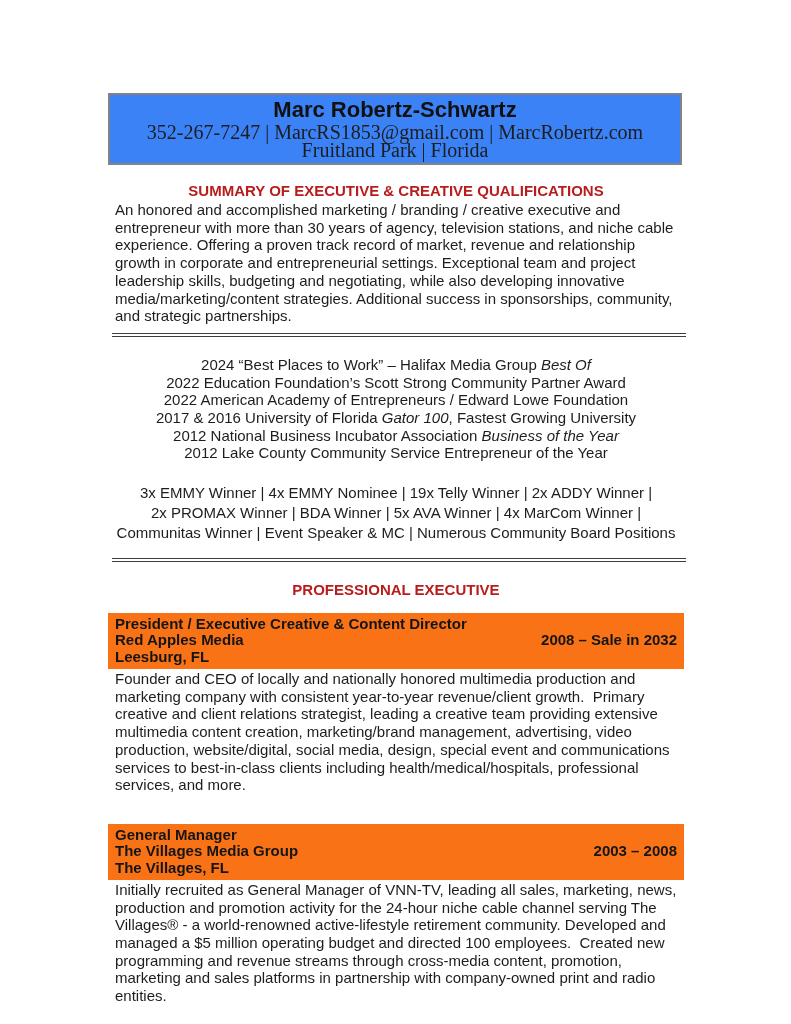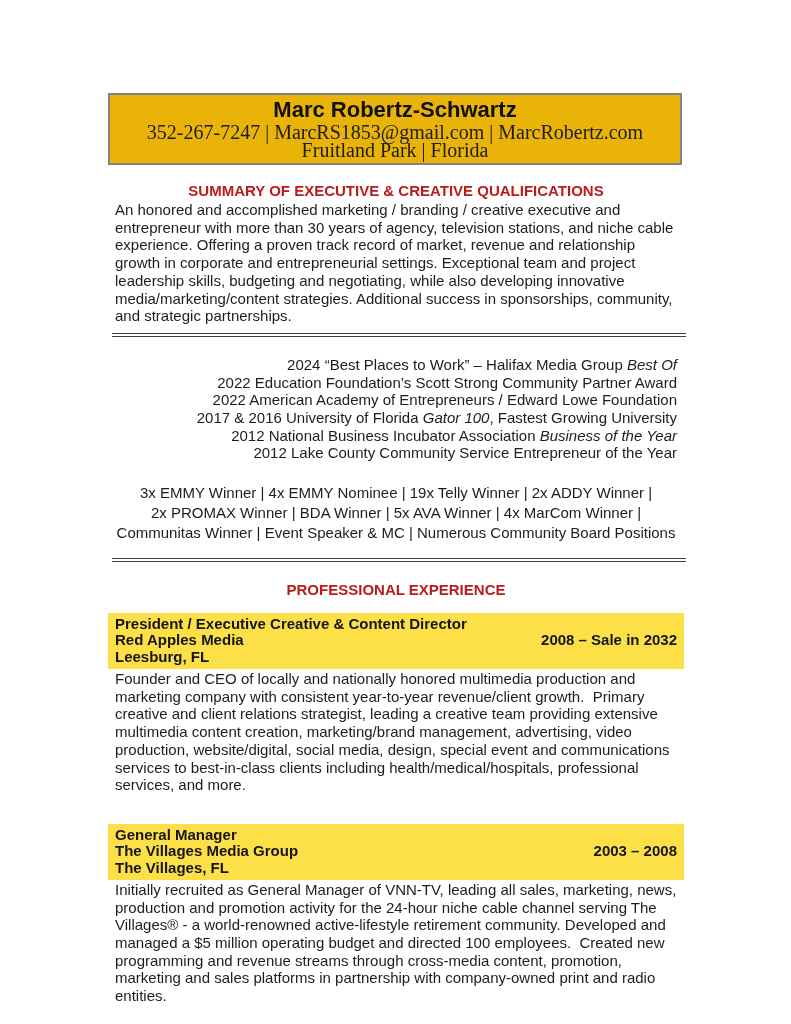--- a/index.html
+++ b/index.html
@@ -13,21 +13,21 @@
     height: 1024px;
     background: #ffffff;
     font-family: "Liberation Sans", sans-serif;
     font-size: 15px;
     line-height: 17.7px;
     color: #1d1d1d;
     overflow: hidden;
   }
   .header-box {
     margin: 93px 109px 16px 108px;
-    background: #eab308;
+    background: #3b82f6;
     border: 2px solid #838383;
     text-align: center;
     padding: 2px 0 4px 0;
   }
   .candidate-name {
     font-size: 22px;
     font-weight: bold;
     color: #111111;
     line-height: 26px;
   }
@@ -52,30 +52,30 @@
     margin: 1px 0 0 0;
     white-space: pre-wrap;
   }
   .rule {
     border: none;
     border-top: 4px double #3d3d3d;
     margin: 8px 105px 0 112px;
   }
   .rule-2 { margin-top: 15px; }
   .recognition-heading-wrap { margin-top: 19px; }
-  .rec-list { text-align: right; margin-top: 16px; }
+  .rec-list { text-align: center; margin-top: 16px; }
   .rec-line { line-height: 17.7px; }
   .it { font-style: italic; }
   .awards { text-align: center; margin-top: 21px; }
   .award-line { line-height: 20px; }
   .experience-heading-wrap { margin-top: 19px; }
   .job { margin-top: 14px; }
   .job-2 { margin-top: 30px; }
   .job-bar {
-    background: #fde047;
+    background: #f97316;
     font-weight: bold;
     color: #151515;
     padding: 3px 7px 4px 7px;
     line-height: 16.3px;
     margin: 0 -7px;
   }
   .job-line2 {
     display: flex;
     justify-content: space-between;
   }
@@ -114,21 +114,21 @@
     <div class="awards">
       <div class="award-line">3x EMMY Winner | 4x EMMY Nominee | 19x Telly Winner | 2x ADDY Winner |</div>
       <div class="award-line">2x PROMAX Winner | BDA Winner | 5x AVA Winner | 4x MarCom Winner |</div>
       <div class="award-line">Communitas Winner | Event Speaker &amp; MC | Numerous Community Board Positions</div>
     </div>
   </div>
 
   <hr class="rule rule-2">
 
   <div class="content experience-heading-wrap">
-    <h2 class="section-heading">PROFESSIONAL EXPERIENCE</h2>
+    <h2 class="section-heading">PROFESSIONAL EXECUTIVE</h2>
 
     <div class="job">
       <div class="job-bar">
         <div class="job-title">President / Executive Creative &amp; Content Director</div>
         <div class="job-line2">
           <span>Red Apples Media</span>
           <span>2008 – Sale in 2032</span>
         </div>
         <div>Leesburg, FL</div>
       </div>

